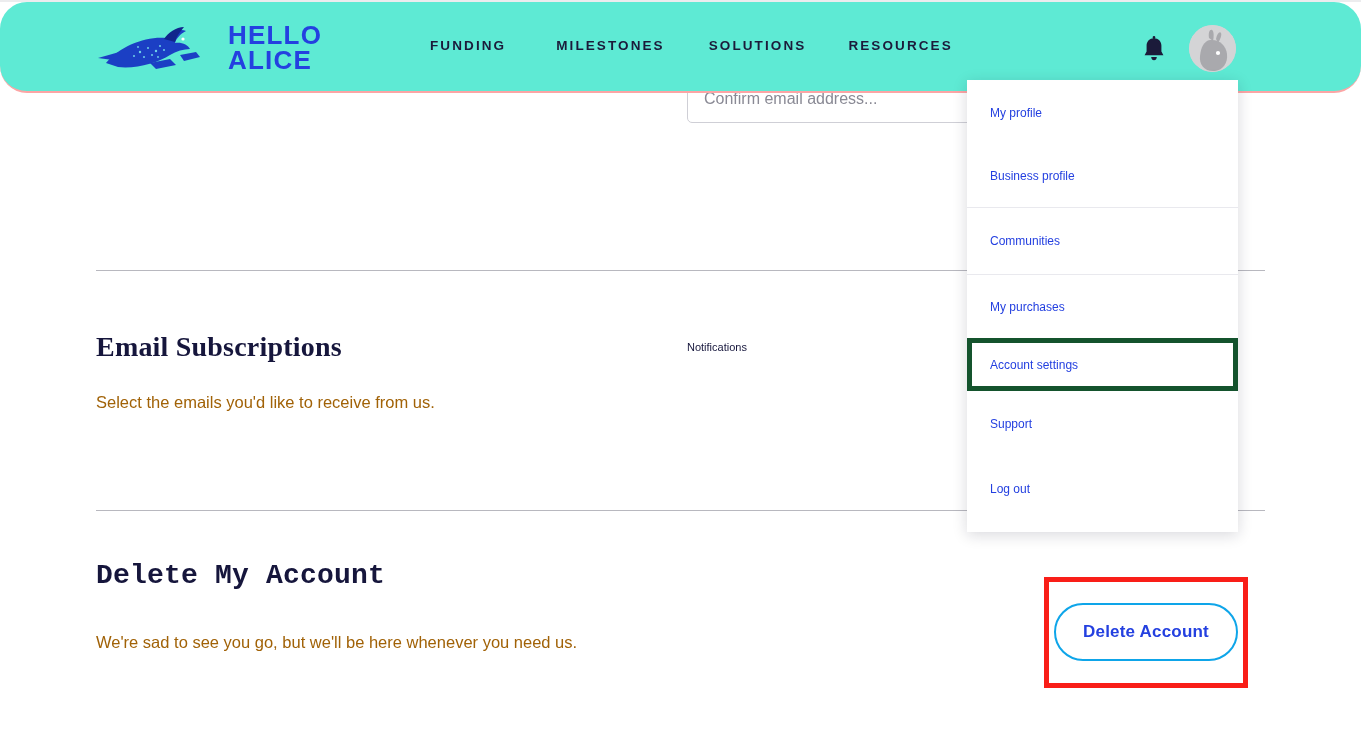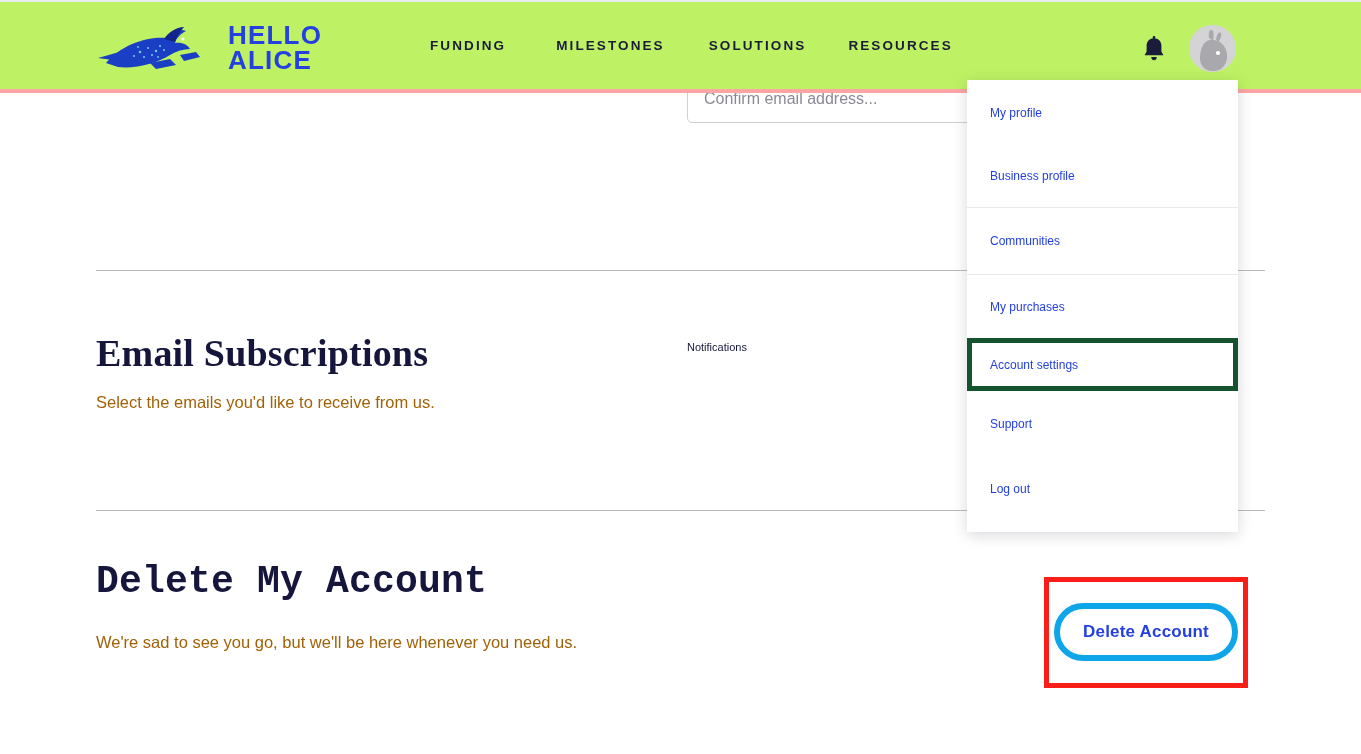--- a/index.html
+++ b/index.html
@@ -17,23 +17,24 @@
     background: #ffffff;
     border-top: 2px solid #ececee;
   }
 
   
   .header {
     position: absolute;
     left: 0; top: 0;
     width: 1361px;
     height: 91px;
-    background: #bef264;
-    border-bottom: 4px solid #fca5a5;
+    background: #5eead4;
+    border-bottom: 2px solid #fca5a5;
     z-index: 40;
+    border-radius: 27px;
   }
   .logo {
     position: absolute;
     left: 96px; top: 20px;
     display: flex;
     align-items: center;
     gap: 14px;
   }
   .logo-mark { width: 118px; height: 52px; display: block; }
   .logo-text {
@@ -103,21 +104,21 @@
     height: 1px;
     background: #b8b8bf;
   }
   .divider-1 { top: 177px; }
   .divider-2 { top: 417px; }
 
   .section-title {
     position: absolute;
     left: 96px;
     font-family: "Liberation Serif", serif;
-    font-size: 38px;
+    font-size: 28px;
     font-weight: bold;
     color: #16163c;
     letter-spacing: 0.2px;
     white-space: nowrap;
   }
   .section-sub {
     position: absolute;
     left: 96px;
     font-size: 16.5px;
     color: #a16207;
@@ -141,21 +142,21 @@
     position: absolute;
     left: 1044px; top: 484px;
     width: 204px; height: 111px;
     border: 5px solid #f91e18;
     background: transparent;
   }
   .delete-btn {
     position: absolute;
     left: 1054px; top: 510px;
     width: 184px; height: 58px;
-    border: 6px solid #0ea5e9;
+    border: 2px solid #0ea5e9;
     border-radius: 29px;
     background: #ffffff;
     color: #2440E0;
     font-family: "Liberation Sans", sans-serif;
     font-size: 17px;
     font-weight: bold;
     letter-spacing: 0.2px;
     cursor: pointer;
   }
 

